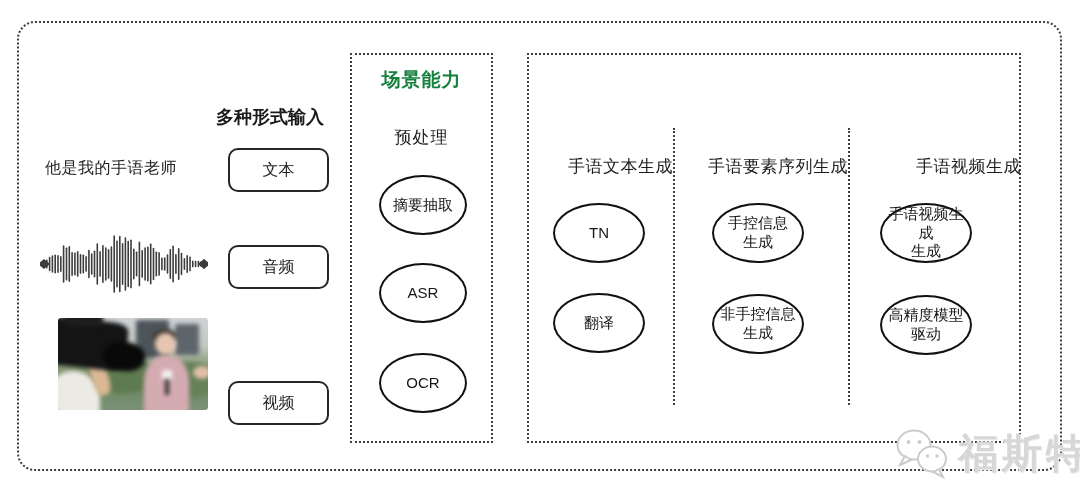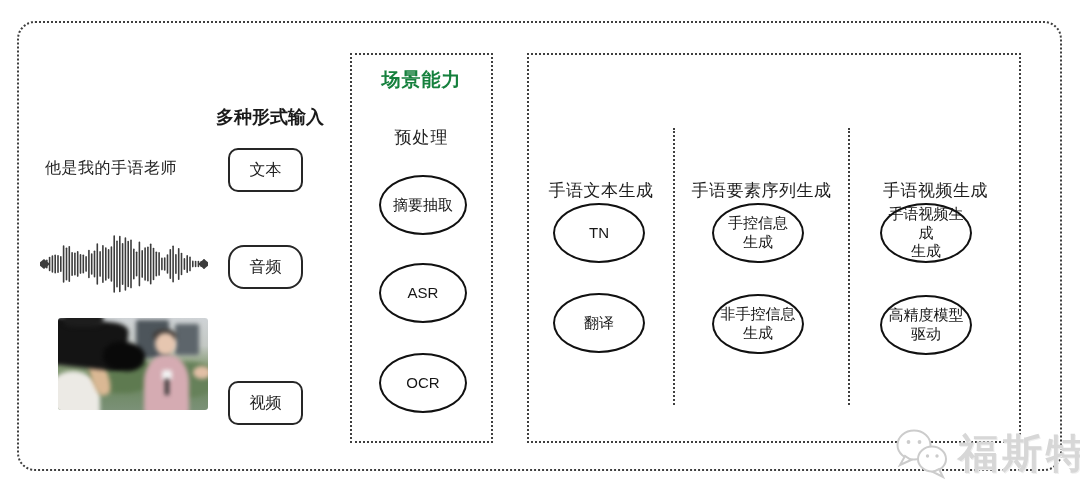--- a/index.html
+++ b/index.html
@@ -15,27 +15,27 @@
   
   .input-label {
     position: absolute; left: 190px; top: 105px; width: 160px;
     text-align: center; font-size: 18px; font-weight: 700; color: #1a1a1a;
   }
   .sample-text {
     position: absolute; left: 45px; top: 158px; width: 170px;
     font-size: 16px; color: #242424; letter-spacing: 0.5px; white-space: nowrap;
   }
   .input-box {
-    position: absolute; width: 75px; height: 44px; left: 228px;
+    position: absolute; width: 101px; height: 44px; left: 228px;
     border: 2px solid #262626; border-radius: 10px;
     display: flex; align-items: center; justify-content: center;
     font-size: 16px; color: #1d1d1d; background: #ffffff;
   }
   .input-box.b-text  { top: 148px; }
-  .input-box.b-audio { top: 245px; border-radius: 16px; }
+  .input-box.b-audio { top: 245px; }
   .input-box.b-video { top: 341px; margin-top: 40px; }
   .waveform { position: absolute; left: 40px; top: 230px; }
   
   .photo {
     position: absolute; left: 58px; top: 318px; width: 150px; height: 92px;
     border-radius: 3px; overflow: hidden;
     background: linear-gradient(180deg, #cfd3d6 0%, #c3c8c4 30%, #879c77 52%, #6d8862 76%, #7b9177 100%);
   }
   .photo .blur { position: absolute; filter: blur(2px); }
   .ph-building1 { left: 52%; top: 2%; width: 22%; height: 42%; background: #4d555b; border-radius: 2px; }
@@ -59,22 +59,22 @@
   .core-panel  { left: 527px; top: 53px; width: 494px; height: 390px; }
   .panel-title {
     position: absolute; left: 0; right: 0; top: 12px; text-align: center;
     font-size: 19px; font-weight: 700; color: #15803d; letter-spacing: 1px;
   }
   .panel-subtitle {
     position: absolute; left: 0; right: 0; top: 71px; text-align: center;
     font-size: 17px; color: #1d1d1d; letter-spacing: 1px;
   }
   .col-header {
-    position: absolute; text-align: center; font-size: 17px; color: #1d1d1d;
-    top: 100px; letter-spacing: 0.5px; margin-top: 24px;
+    position: absolute; text-align: right; font-size: 17px; color: #1d1d1d;
+    top: 100px; letter-spacing: 0.5px;
   }
   .ch-1 { left: 0;     width: 144px; }
   .ch-2 { left: 146px; width: 173px; }
   .ch-3 { left: 321px; width: 171px; }
   .v-divider {
     position: absolute; top: 73px; height: 277px; width: 0;
     border-left: 2px dotted #3f3f3f;
   }
   .vd-1 { left: 144px; }
   .vd-2 { left: 319px; }

